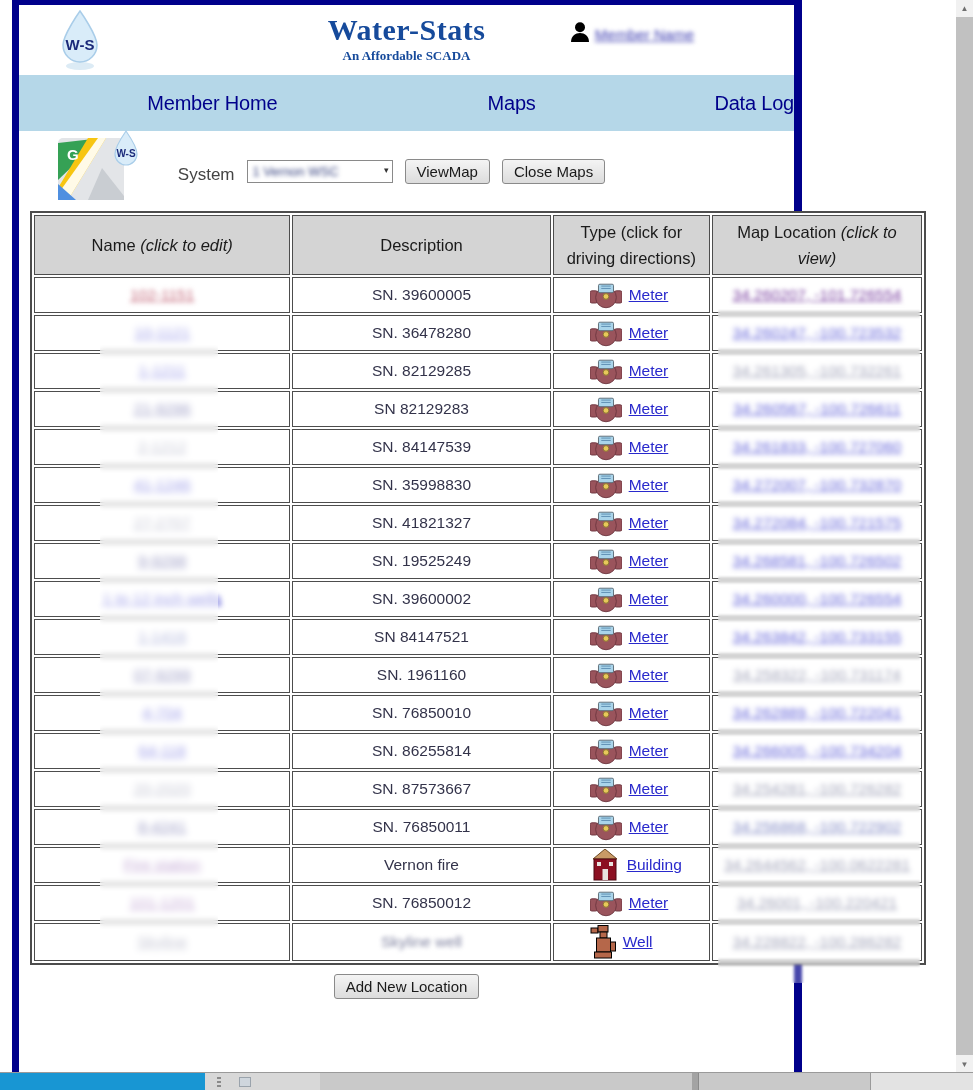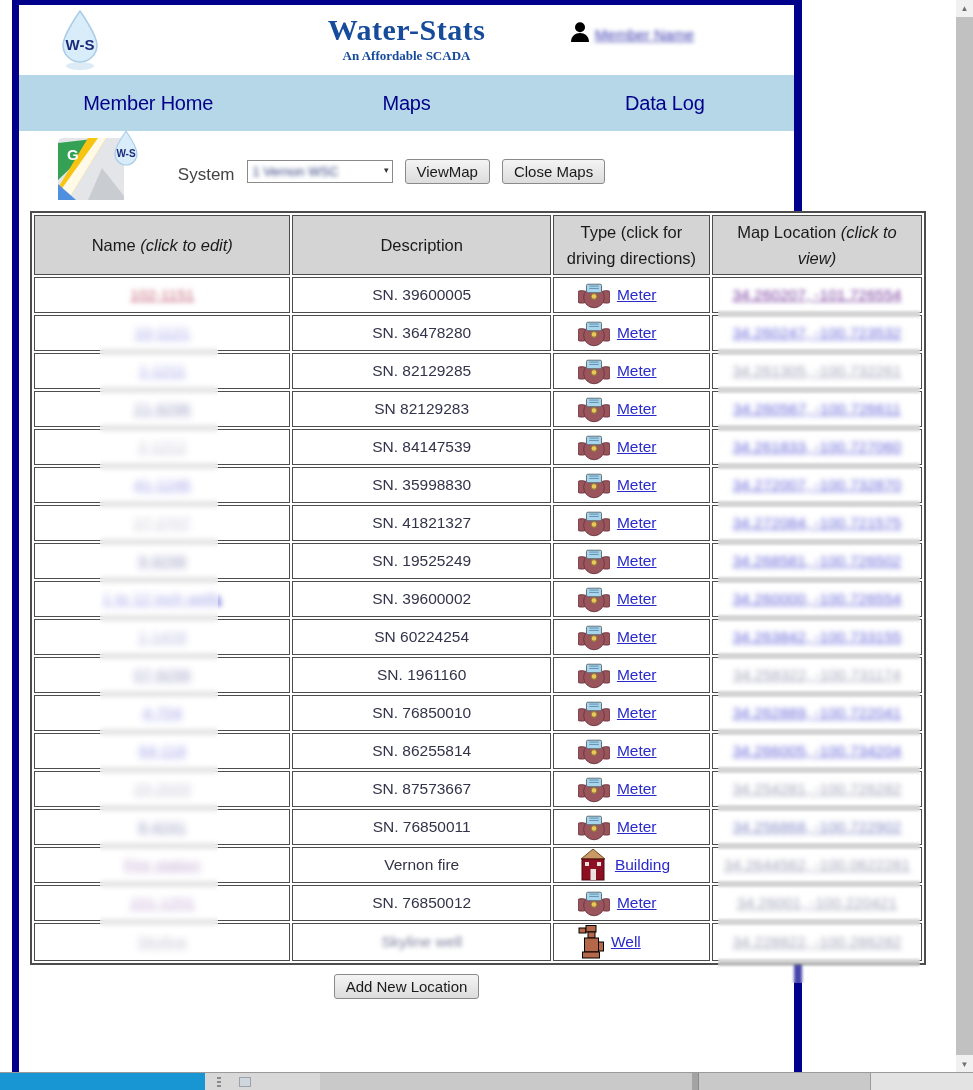--- a/index.html
+++ b/index.html
@@ -18,21 +18,21 @@
   .title-wrap { text-align: center; padding-top: 8px; }
   .title { font-family: "Liberation Serif", serif; font-weight: bold; font-size: 30px;
     color: #164a9b; letter-spacing: 0.5px; }
   .subtitle { font-family: "Liberation Serif", serif; font-weight: bold; font-size: 13px;
     color: #164a9b; margin-top: 1px; }
   .user-area { position: absolute; right: 100px; top: 16px; display: flex; align-items: center; gap: 4px; }
   .user-area a { font-size: 15px; color: #3a3ab0; text-decoration: underline; }
 
   
   .nav { height: 56px; background: #b5d7e8; display: flex; align-items: center; }
-  .nav a { flex: 1; text-align: center; font-size: 20px; color: #00008b;
+  .nav a { flex: 1; text-align: right; font-size: 20px; color: #00008b;
     text-decoration: none; letter-spacing: -0.2px; }
 
   
   .sysrow { height: 80px; display: flex; align-items: center; justify-content: center;
     gap: 12px; padding-right: 150px; }
   .gmaps-wrap { position: relative; width: 84px; height: 66px; margin-right: 24px; }
   .gmaps-drop { position: absolute; right: 0; top: -8px; }
   .sys-label { font-size: 17px; color: #444; margin-top: 8px; }
   .select { position: relative; width: 146px; height: 23px; border: 1px solid #8a8a8a;
     background: #fff; display: flex; align-items: center; padding: 0 14px 0 5px; cursor: default; }
@@ -44,21 +44,21 @@
 
   
   .table-wrap { position: relative; margin-left: 11px; width: 896px; }
   table { border-collapse: separate; border-spacing: 2px; width: 896px;
     border: 2px solid #4d4d4d; background: #fff; }
   th, td { border: 1px solid #4d4d4d; text-align: center; vertical-align: middle; }
   th { background: #d4d4d4; font-weight: normal; font-size: 16.5px; color: #1a1a1a;
     height: 60px; padding: 2px 6px; line-height: 1.6; }
   th .it { font-style: italic; }
   td { height: 36px; font-size: 15.5px; color: #33334a; background: #fff; padding: 1px 4px; }
-  td.type-cell { text-align: left; padding-left: 24px; }
+  td.type-cell { text-align: left; padding-left: 36px; }
   .type-inner { display: flex; align-items: center; gap: 7px; justify-content: flex-start; }
   td a { color: #2929cc; text-decoration: underline; }
 
   
   .bl  { filter: blur(2.3px); }
   .bl2 { filter: blur(2.7px); }
   .c-pink { color: #c4687a !important; }
   .c-blue { color: #2929cc !important; }
   .c-navy { color: #26267e !important; }
   .c-gray { color: #8083a0 !important; }
@@ -336,21 +336,21 @@
                     <line x1="12" y1="6.5" x2="22" y2="6.5" stroke="#5b8cb0"></line>
                     <circle cx="17" cy="15" r="3" fill="#e8c85a" stroke="#8a7630"></circle>
                   </svg>
                   <a href="#">Meter</a>
                 </span>
               </td>
               <td><a href="#" class="bl c-blue">34.260000, -100.726554</a></td>
             </tr>
             <tr>
               <td><a href="#" class="bl2 c-bluegray">1-1416</a></td>
-              <td><span>SN 60224254</span></td>
+              <td><span>SN 84147521</span></td>
               <td class="type-cell">
                 <span class="type-inner">
                   <svg width="32" height="27" viewBox="0 0 34 28">
                     <rect x="0" y="9" width="8" height="13" rx="2" fill="#9a545c" stroke="#6e3640"></rect>
                     <rect x="26" y="9" width="8" height="13" rx="2" fill="#9a545c" stroke="#6e3640"></rect>
                     <circle cx="17" cy="16" r="11" fill="#9a545c" stroke="#6e3640"></circle>
                     <rect x="9" y="2" width="16" height="9" rx="1.5" fill="#a9d4ea" stroke="#5b6b74"></rect>
                     <line x1="12" y1="4" x2="22" y2="4" stroke="#5b8cb0"></line>
                     <line x1="12" y1="6.5" x2="22" y2="6.5" stroke="#5b8cb0"></line>
                     <circle cx="17" cy="15" r="3" fill="#e8c85a" stroke="#8a7630"></circle>

